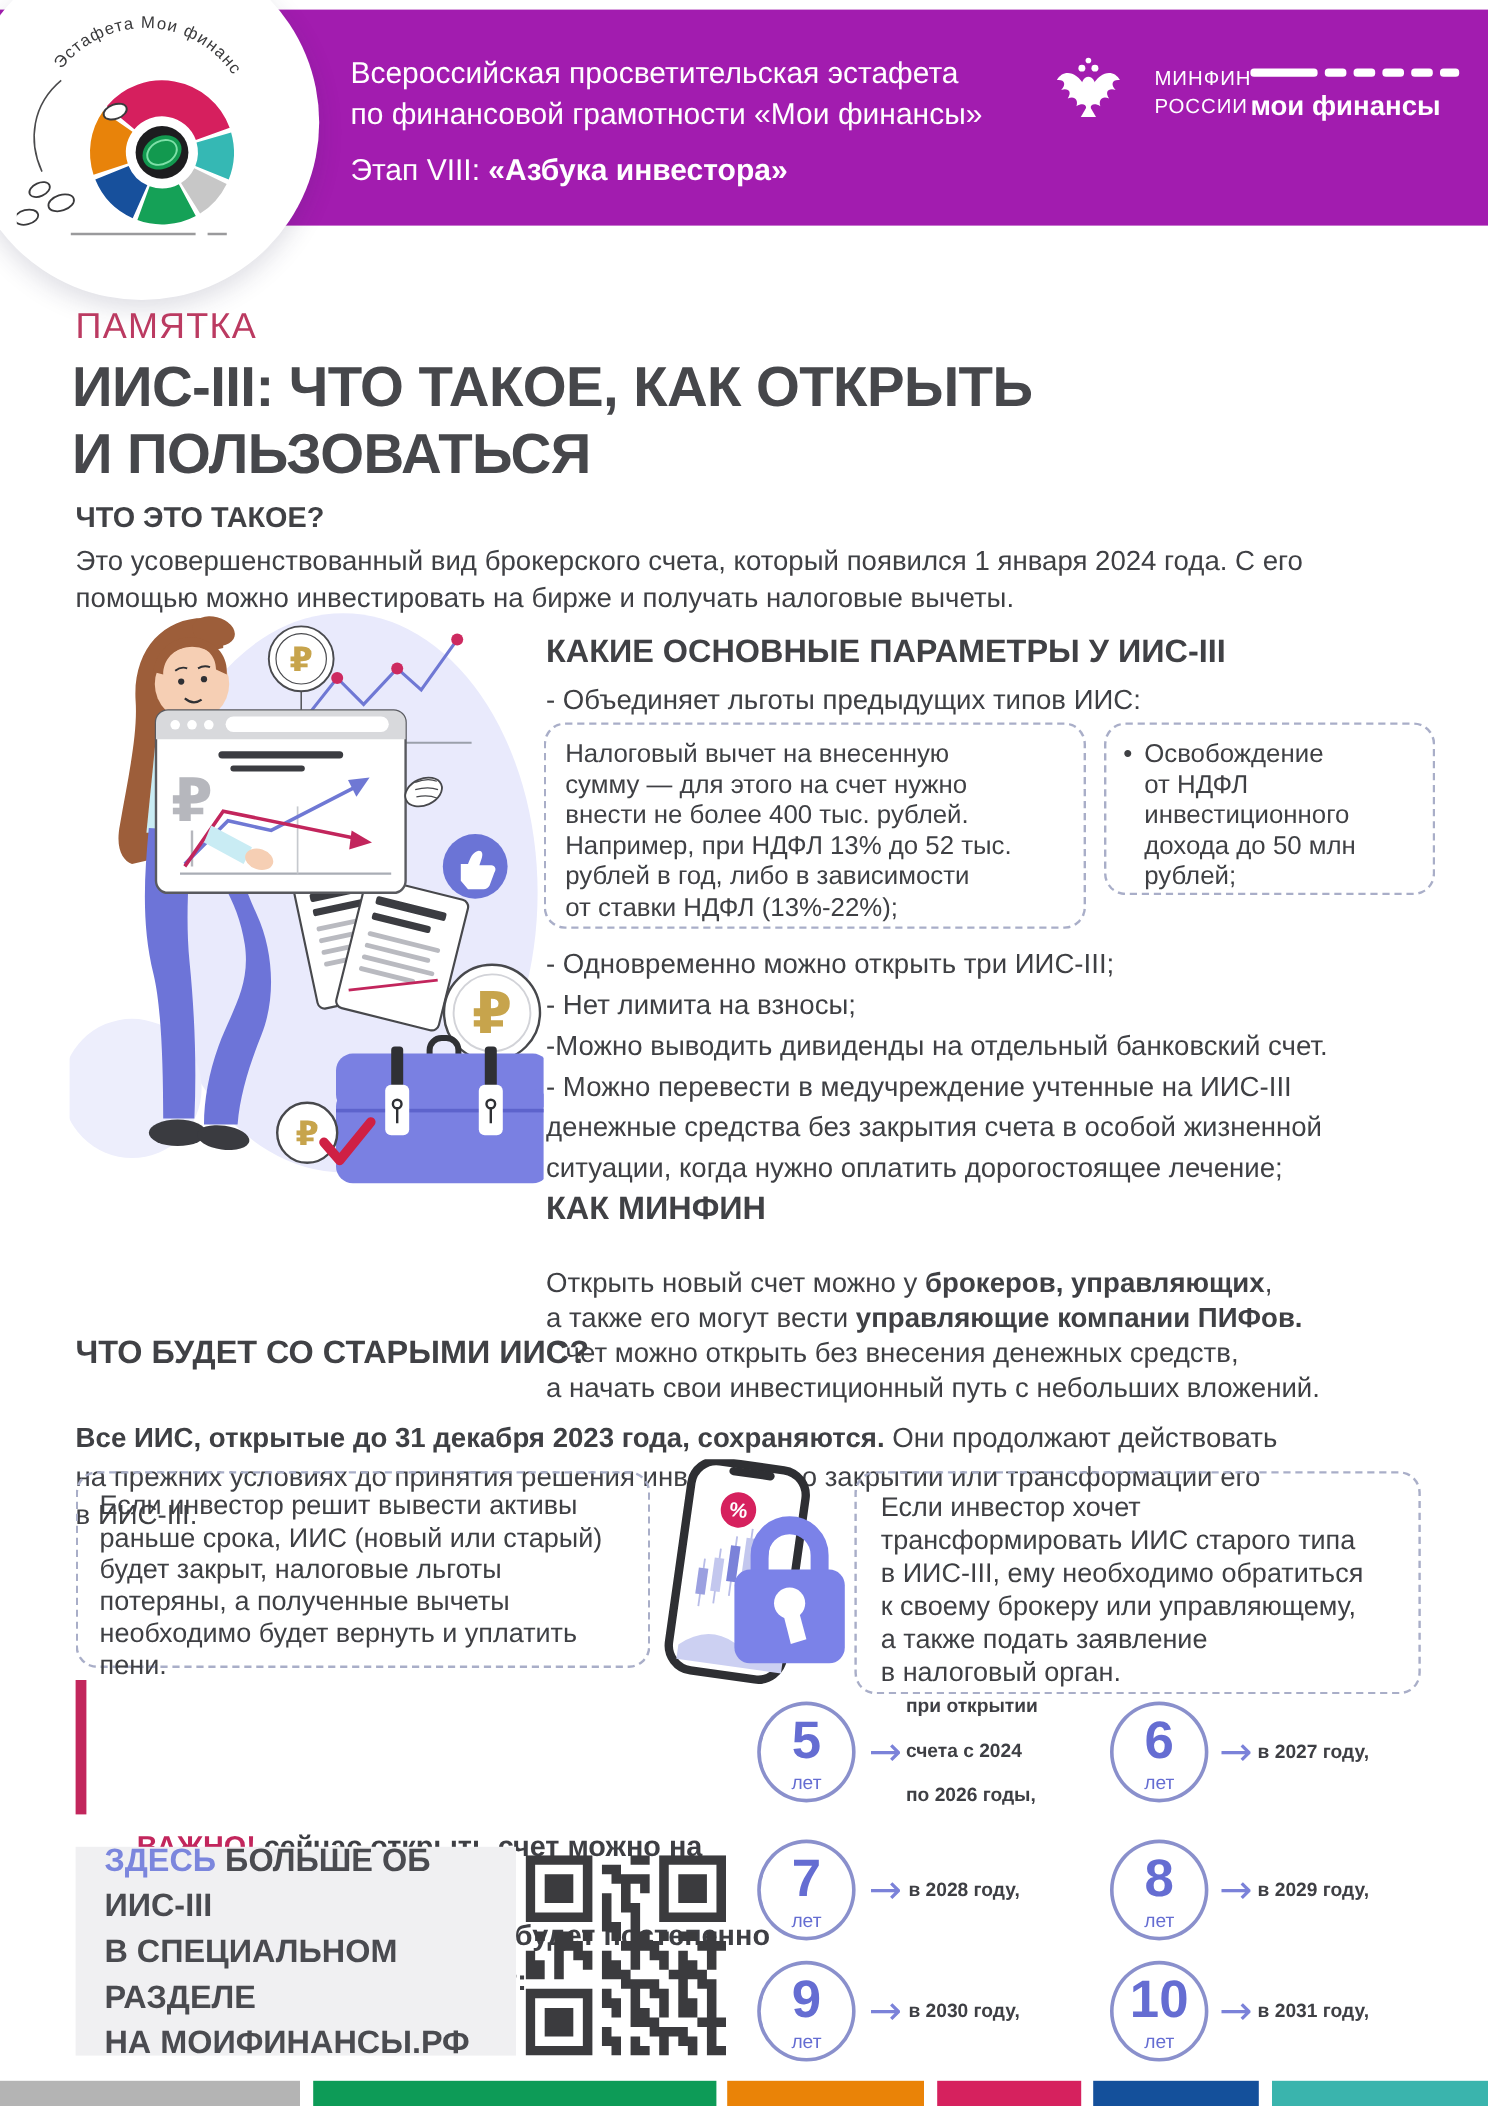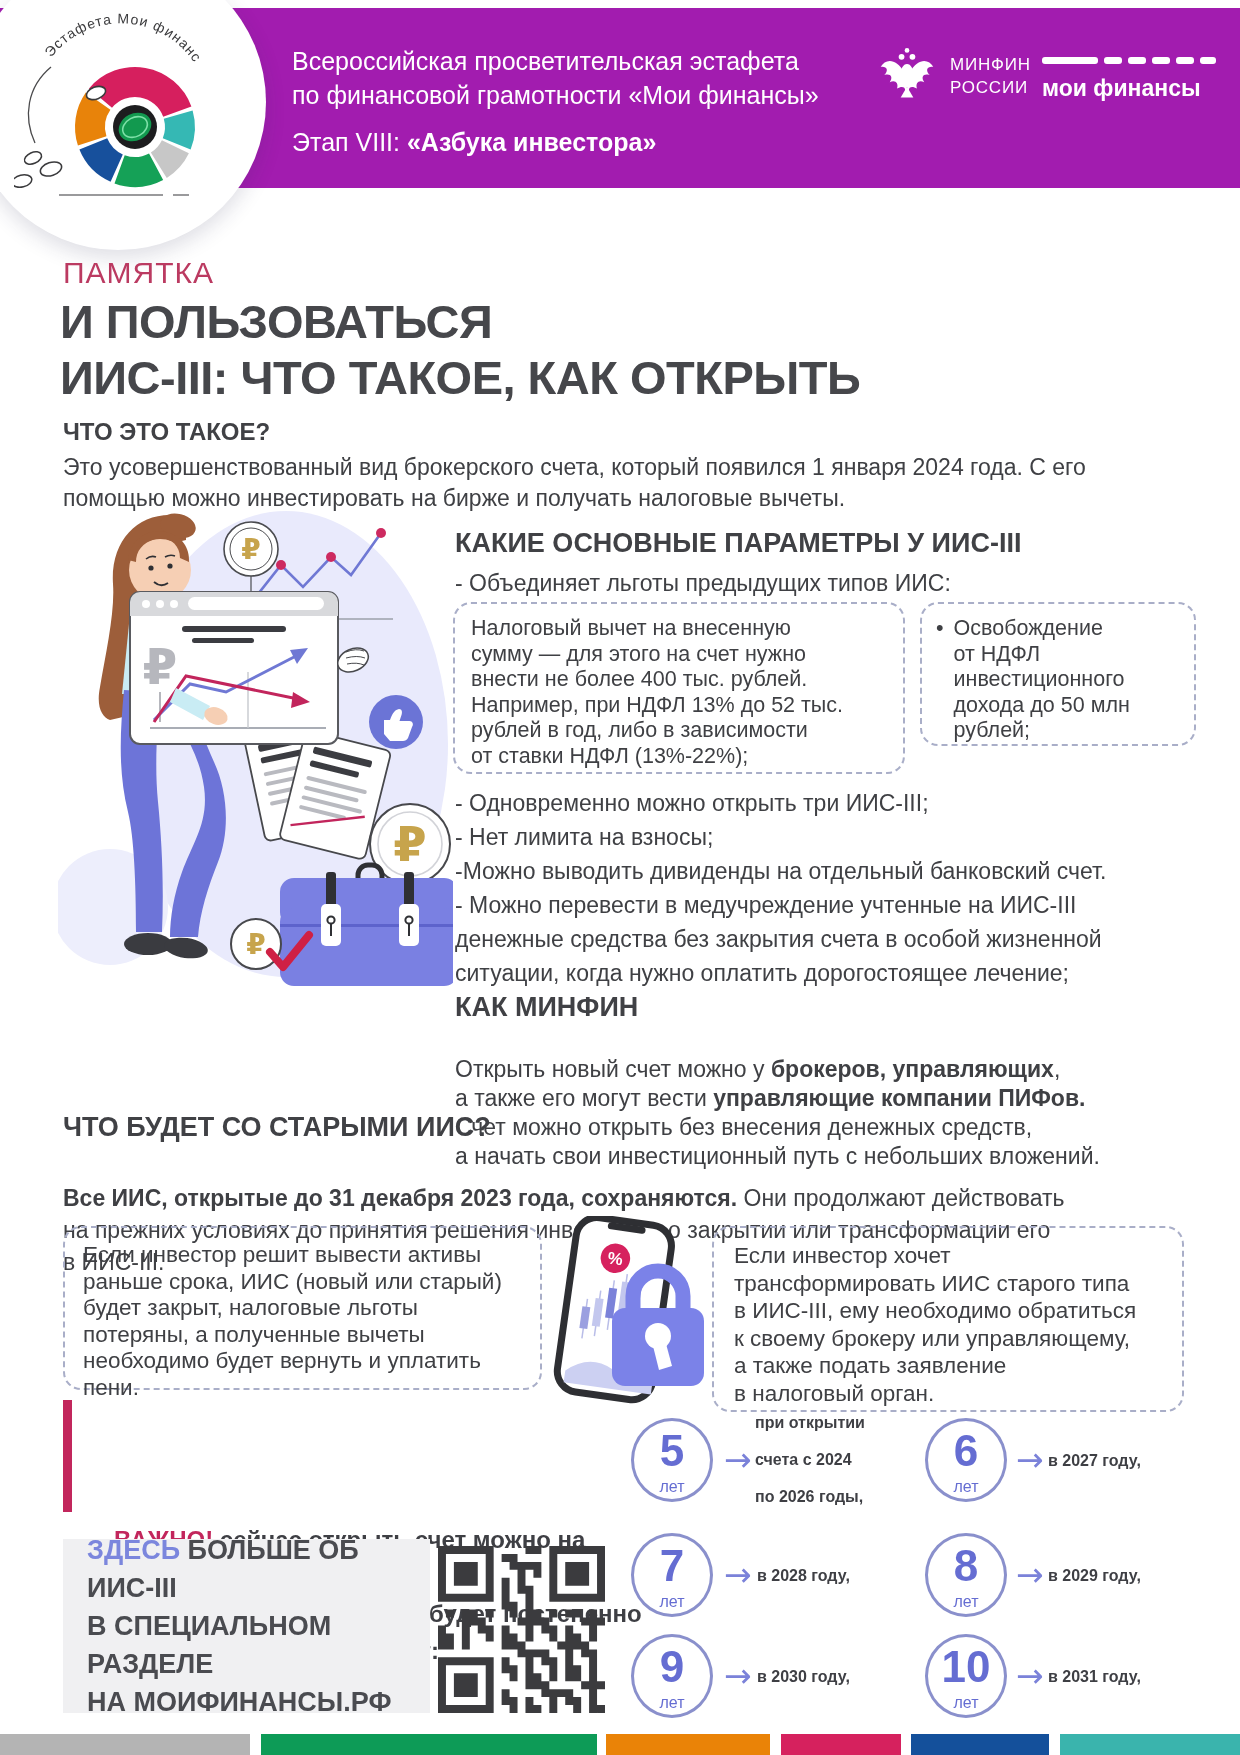--- a/index.html
+++ b/index.html
@@ -6,21 +6,21 @@
   html,body { background:#ffffff; }
   body { font-family:"Liberation Sans","DejaVu Sans",sans-serif; color:#3f4044; }
   .page { position:relative; width:1240px; height:1755px; margin:0 auto; overflow:hidden; background:#fff; }
   .abs { position:absolute; }
 
   
   .band { position:absolute; left:0; top:8px; width:1240px; height:180px; background:#a21caf; }
   .band-title { position:absolute; left:292px; top:36px; color:#fff; font-size:25px; line-height:34px; font-weight:400; }
   .stage { position:absolute; left:292px; top:120px; color:#fff; font-size:25px; }
   .stage b { font-weight:700; }
-  .minfin { position:absolute; left:878px; top:36px; display:flex; align-items:center; gap:14px; }
+  .minfin { position:absolute; left:878px; top:36px; display:flex; align-items:center; gap:26px; }
   .minfin-text { color:#fff; font-size:17px; letter-spacing:.8px; line-height:23px; font-weight:400; }
   .myfin { position:absolute; left:1042px; top:48px; }
   .myfin-dashes { display:flex; gap:6px; align-items:center; height:8px; }
   .myfin-dashes i { display:block; height:7px; border-radius:3px; background:#fff; }
   .myfin-text { margin-top:11px; color:#fff; font-size:23px; font-weight:700; }
 
   .logo-circle { position:absolute; left:-30px; top:-46px; width:296px; height:296px; border-radius:50%;
                  background:#fff; box-shadow:0 8px 20px rgba(40,40,80,.15); }
 
   
@@ -128,22 +128,22 @@
       <ellipse cx="-99" cy="68" rx="10" ry="6" transform="rotate(-14 -99 68)"></ellipse>
     </g>
     <g stroke="#9a9a9c" stroke-width="2">
       <line x1="-62" y1="82" x2="42" y2="82"></line>
         <line x1="52" y1="82" x2="68" y2="82"></line>
     </g>
   </svg>
 
   <div class="kicker">ПАМЯТКА</div>
   <div class="h1">
+    <div>ИИС-III: ЧТО ТАКОЕ, КАК ОТКРЫТЬ</div>
     <div>И ПОЛЬЗОВАТЬСЯ</div>
-    <div>ИИС-III: ЧТО ТАКОЕ, КАК ОТКРЫТЬ</div>
   </div>
 
   <div class="abs h2" style="left:63px; top:418px; font-size:24px;">ЧТО ЭТО ТАКОЕ?</div>
   <p class="abs body-t preline" style="left:63px; top:452px; width:1145px; line-height:31px;">Это усовершенствованный вид брокерского счета, который появился 1 января 2024 года. С его
 помощью можно инвестировать на бирже и получать налоговые вычеты.</p>
 
   <svg class="abs" style="left:58px; top:492px;" width="395" height="505" viewBox="0 0 395 505">
     <ellipse cx="228" cy="252" rx="162" ry="233" fill="#e9eafc"></ellipse>
     <circle cx="52" cy="415" r="58" fill="#edeefc"></circle>
 

